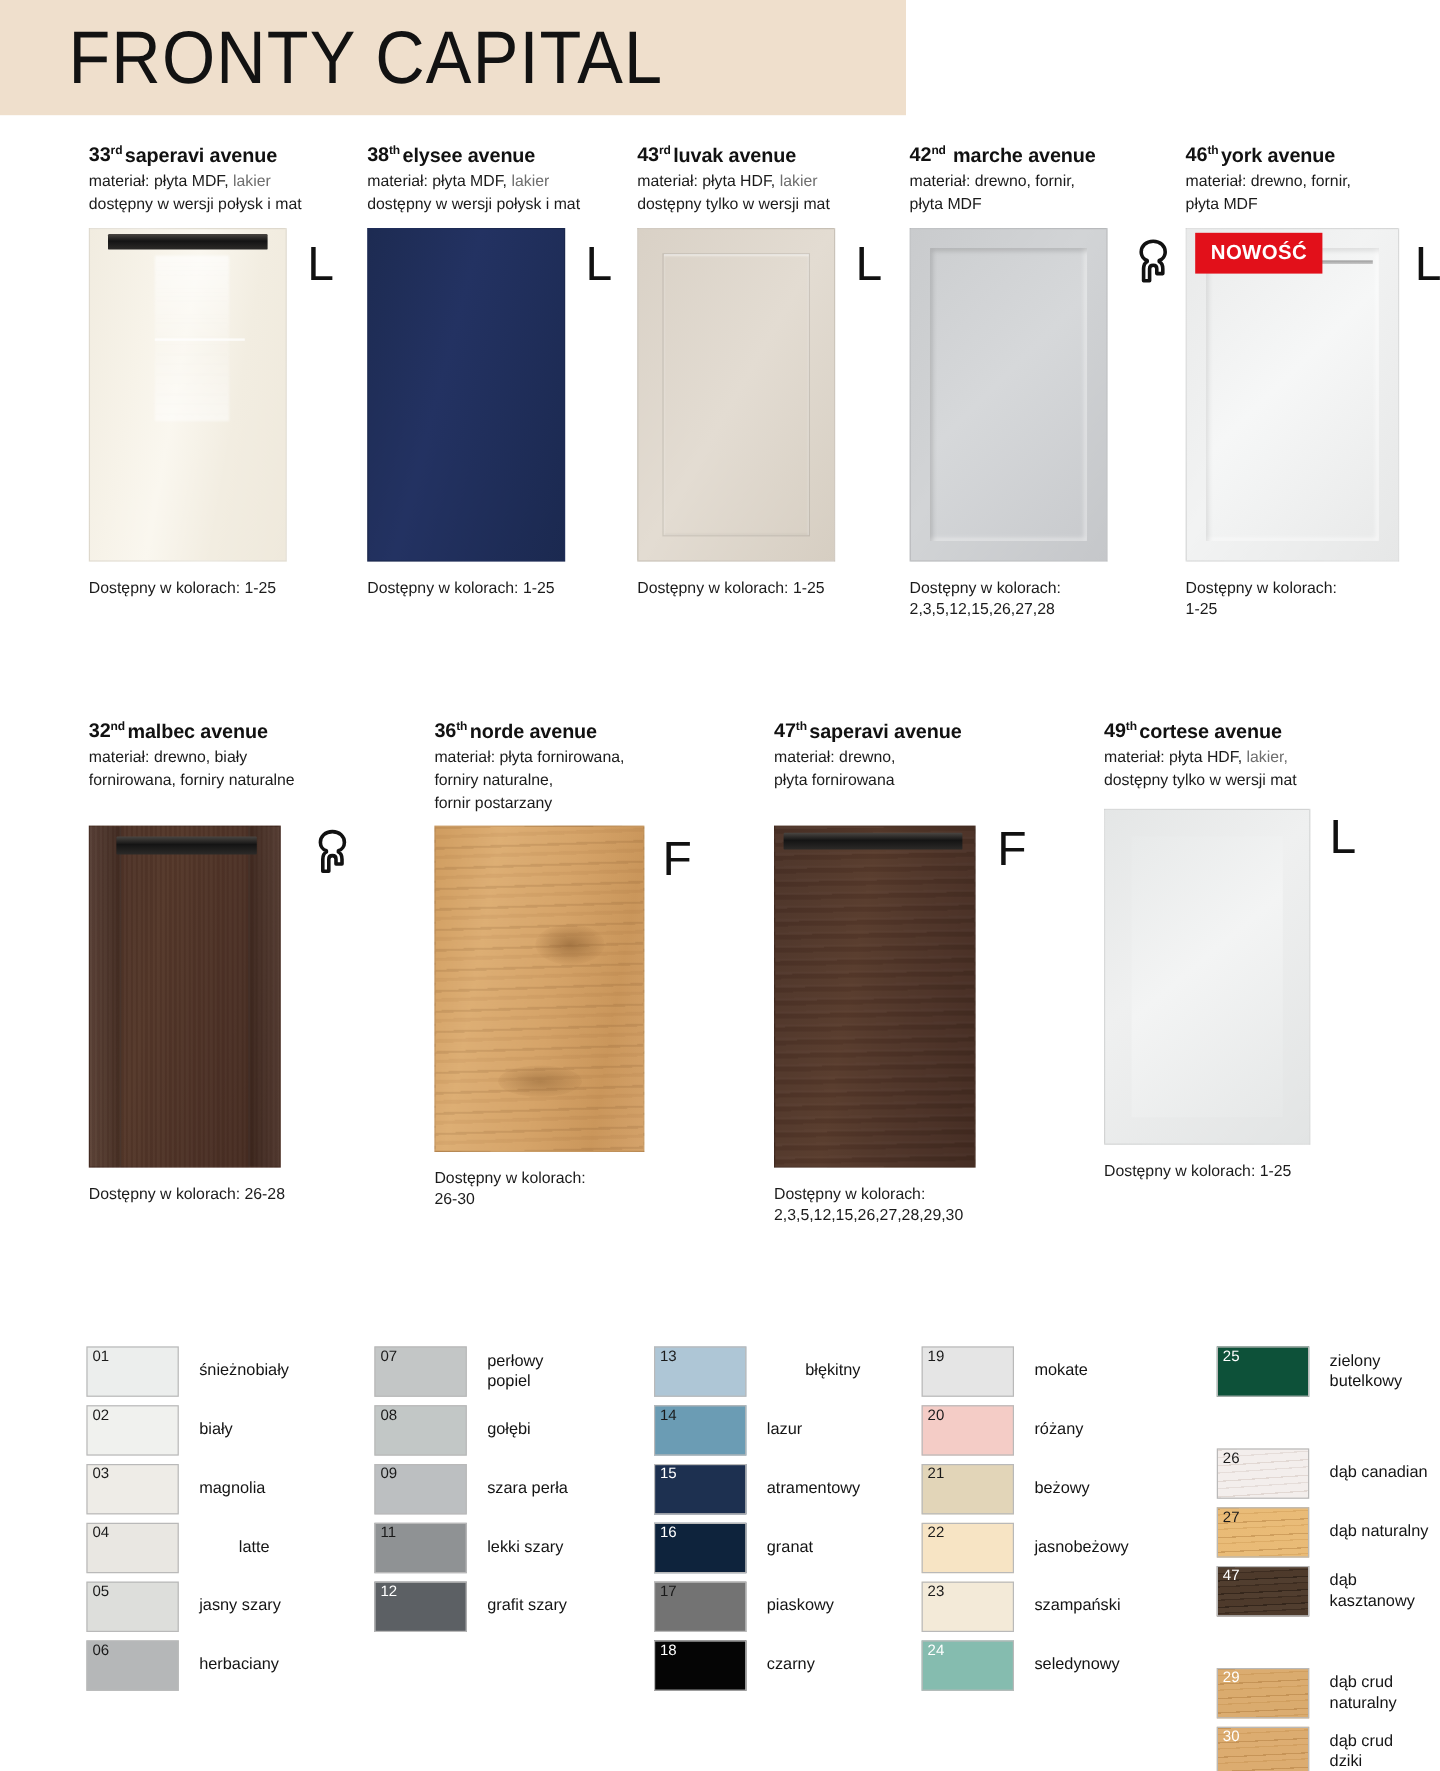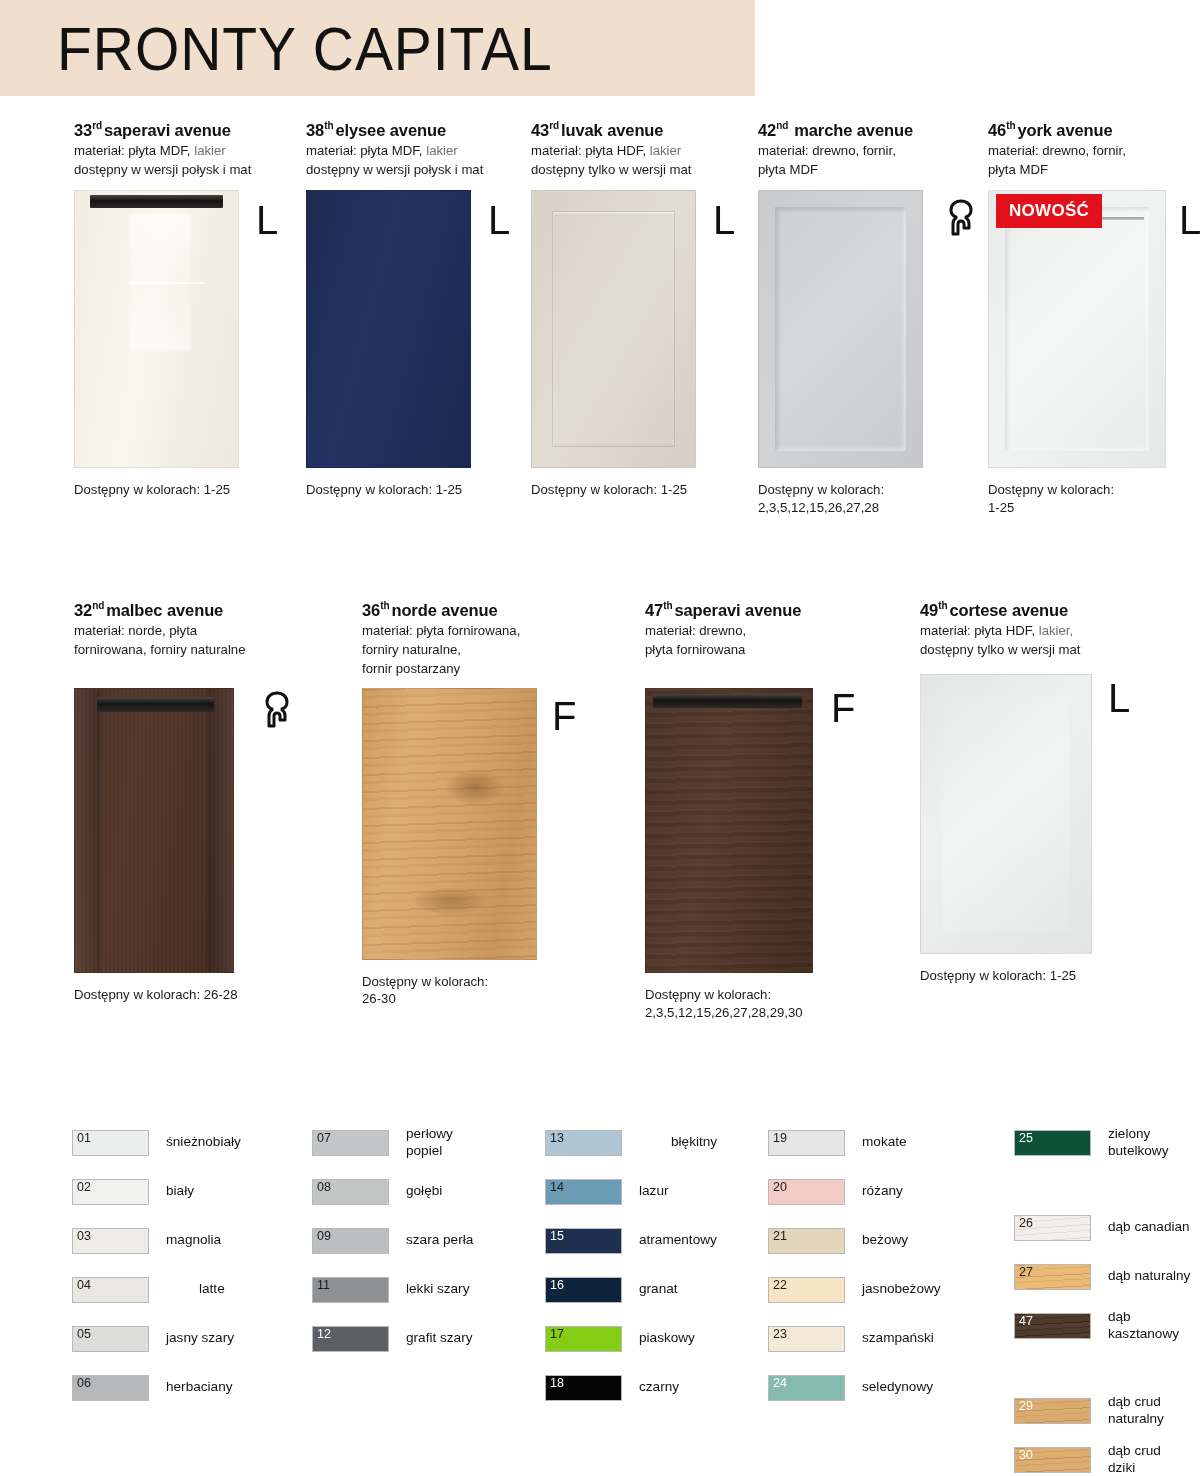--- a/index.html
+++ b/index.html
@@ -167,21 +167,21 @@
   .bevel-face {
     position: absolute; left: 22px; right: 22px; top: 22px; bottom: 22px;
     background: linear-gradient(140deg,#e8eaea,#f3f4f4 45%,#e6e8e8);
   }
 
   
   .legend { position: absolute; left: 0; top: 1118px; width: 1200px; height: 340px; }
   .legend-col { position: absolute; top: 0; }
   .sw-row { display: flex; align-items: center; height: 49px; margin-bottom: 0px; }
   .sw-box {
-    width: 77px; height: 26px; border: 1px solid #b9b9b9;
+    width: 77px; height: 42px; border: 1px solid #b9b9b9;
     position: relative; flex: 0 0 auto;
   }
   .sw-num {
     position: absolute; left: 4px; top: 1px;
     font-size: 12.5px; line-height: 1.1; color: #1a1a1a;
   }
   .sw-num.light { color: #ffffff; }
   .sw-label {
     font-size: 13.6px; line-height: 1.2; color: #141414;
     margin-left: 17px; max-width: 130px;
@@ -288,21 +288,21 @@
   </div>
 </div>
 
 <div class="row" id="row2">
 
   <div class="card" style="left:74px; width:230px;">
     <div class="card-title">
       <span>32</span><sup>nd</sup><span class="nm">malbec avenue</span>
     </div>
     <div class="card-desc" style="max-width:230px;">
-      <span>materiał: norde, płyta</span><br>
+      <span>materiał: drewno, biały</span><br>
       <span>fornirowana, forniry naturalne</span>
     </div>
     <div class="panel-wrap" style="margin-top:28px;">
       <div class="panel slab-malbec" style="width:160px;height:285px;">
         <div class="malbec-stile-l"></div>
         <div class="malbec-stile-r"></div>
         <div class="handle-groove" style="left:14%;right:12%;top:8px;height:15px;"></div>
       </div>
       <svg style="position:absolute;left:186px;top:2px;" width="34" height="40" viewBox="0 0 34 40">
         <path d="M17 3 C11 3 7 7 7 12 C7 15 9 18 12 19 L12 20 C10 21 9 23 9 26 L9 36 L14 36 L14 26 C14 24 15 23 17 23 C19 23 20 24 20 26 L20 30 L25 30 L25 26 C25 23 24 21 22 20 L22 19 C25 18 27 15 27 12 C27 7 23 3 17 3 Z" fill="none" stroke="#111" stroke-width="3" stroke-linejoin="round"></path>
@@ -458,21 +458,21 @@
         </div>
         <div class="sw-label" style="white-space: pre-line;">atramentowy</div>
       </div>
       <div class="sw-row">
         <div class="sw-box" style="background: rgb(14, 35, 60);">
           <span class="sw-num light">16</span>
         </div>
         <div class="sw-label" style="white-space: pre-line;">granat</div>
       </div>
       <div class="sw-row">
-        <div class="sw-box" style="background: #84cc16; padding-left: 18px;">
+        <div class="sw-box" style="background: #737373; padding-left: 18px;">
           <span class="sw-num">17</span>
         </div>
         <div class="sw-label" style="white-space: pre-line;">piaskowy</div>
       </div>
       <div class="sw-row">
         <div class="sw-box" style="background: rgb(5, 5, 5);">
           <span class="sw-num light">18</span>
         </div>
         <div class="sw-label" style="white-space: pre-line;">czarny</div>
       </div>

